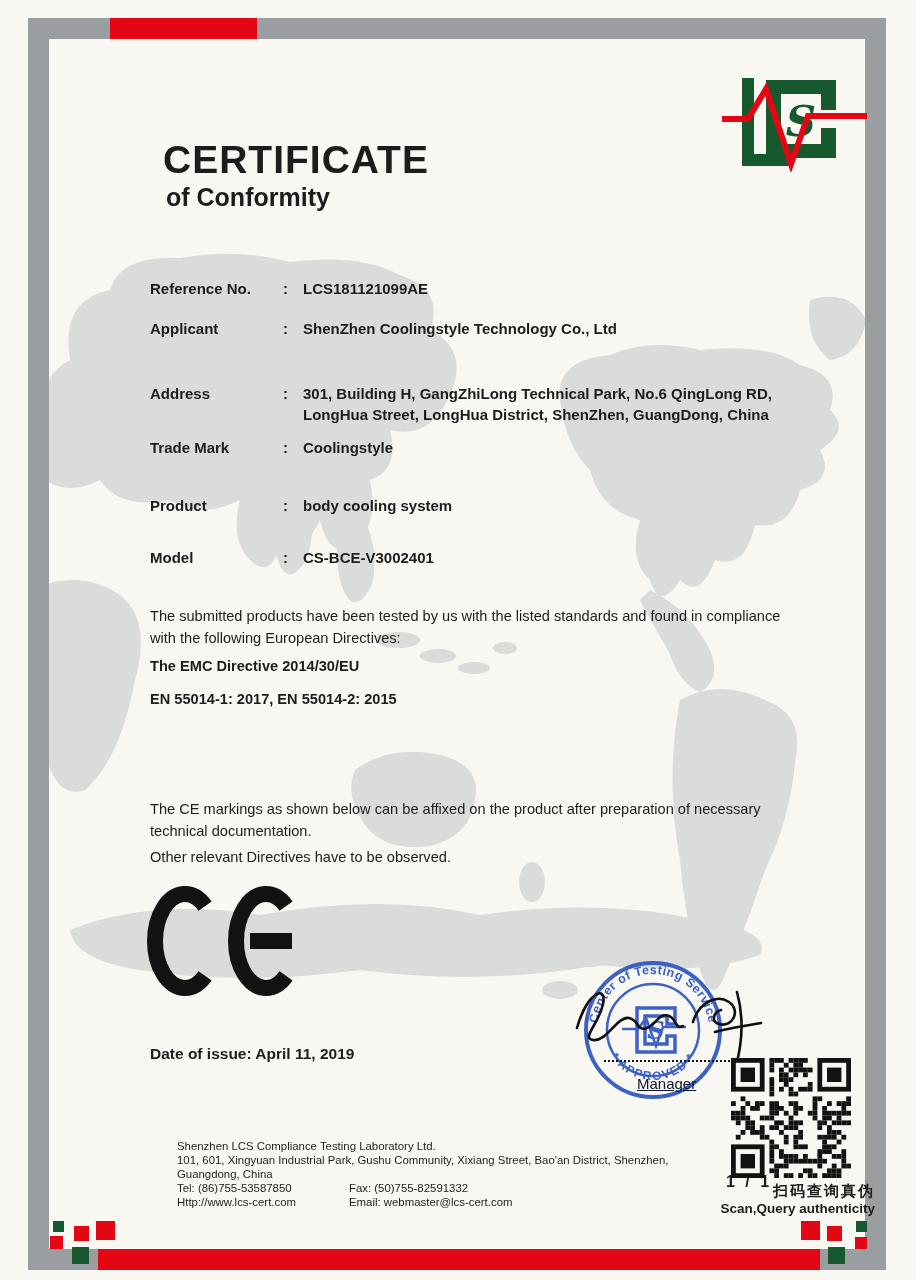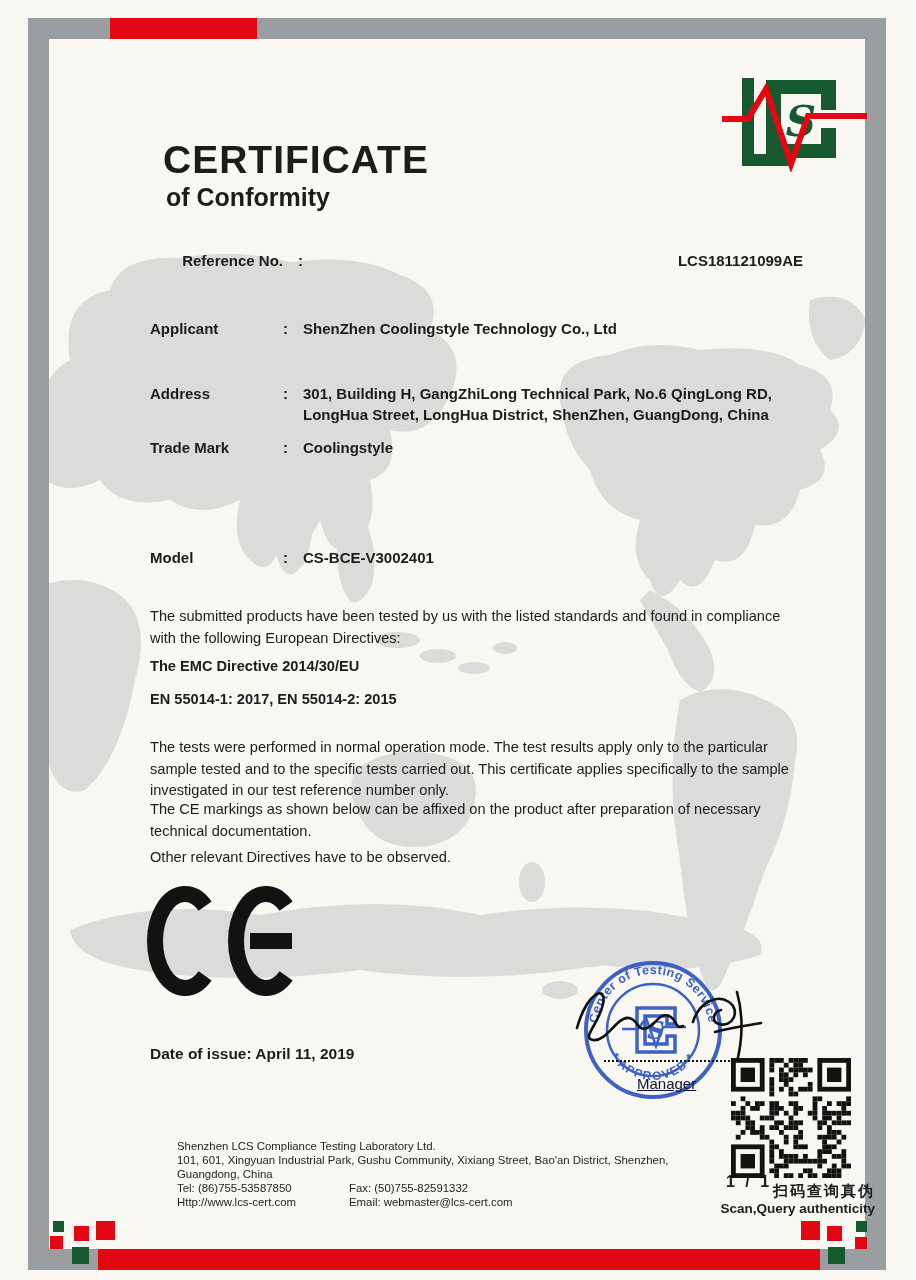--- a/index.html
+++ b/index.html
@@ -91,40 +91,42 @@
     <rect x="20" y="6" width="12" height="88" fill="var(--logo-green)"></rect>
     <rect x="20" y="82" width="48" height="12" fill="var(--logo-green)"></rect>
     <path d="M44,8 H114 V38 H99 V22 H59 V72 H99 V56 H114 V86 H44 Z" fill="var(--logo-green)"></path>
     <text x="79" y="64" text-anchor="middle" font-family="DejaVu Serif, serif" font-style="italic" font-weight="bold" font-size="42" fill="var(--logo-green)">S</text>
     <polyline points="0,47 26,47 44,17 69,92 86,44 145,44" fill="none" stroke="var(--accent-red)" stroke-width="6"></polyline>
   </svg>
 
   <div class="abs z title">CERTIFICATE</div>
   <div class="abs z subtitle">of Conformity</div>
 
-  <div class="abs z field-row" style="top:250px;text-align:right;">
+  <div class="abs z field-row" style="top:278px;">
     <span class="f-label">Reference No.</span><span class="f-colon">:</span><span class="f-value">LCS181121099AE</span>
   </div>
   <div class="abs z field-row" style="top:318px;">
     <span class="f-label">Applicant</span><span class="f-colon">:</span><span class="f-value">ShenZhen Coolingstyle Technology Co., Ltd</span>
   </div>
   <div class="abs z field-row" style="top:375px;margin-top:8px;">
     <span class="f-label">Address</span><span class="f-colon">:</span><span class="f-value">301, Building H, GangZhiLong Technical Park, No.6 QingLong RD, LongHua Street, LongHua District, ShenZhen, GuangDong, China</span>
   </div>
   <div class="abs z field-row" style="top:437px;">
     <span class="f-label">Trade Mark</span><span class="f-colon">:</span><span class="f-value">Coolingstyle</span>
+  </div>
+  <div class="abs z field-row" style="top:495px;">
+    <span class="f-label">Product</span><span class="f-colon">:</span><span class="f-value">body cooling system</span>
   </div>
   <div class="abs z field-row" style="top:547px;">
     <span class="f-label">Model</span><span class="f-colon">:</span><span class="f-value">CS-BCE-V3002401</span>
   </div>
 
   <div class="abs z para" style="top:606px;">The submitted products have been tested by us with the listed standards and found in compliance with the following European Directives:</div>
   <div class="abs z para bold" style="top:656px;">The EMC Directive 2014/30/EU</div>
   <div class="abs z para bold" style="top:689px;">EN 55014-1: 2017, EN 55014-2: 2015</div>
-  <div class="abs z para" style="top:737px;">The tests were performed in normal operation mode. The test results apply only to the particular sample tested and to the specific tests carried out. This certificate applies specifically to the sample investigated in our test reference number only.</div>
   <div class="abs z para" style="top:799px;">The CE markings as shown below can be affixed on the product after preparation of necessary technical documentation.</div>
   <div class="abs z para" style="top:847px;">Other relevant Directives have to be observed.</div>
 
   <svg class="abs z" style="left:146px;top:884px;" width="160" height="114" viewBox="0 0 160 114">
     <g fill="none" stroke="#121212" stroke-width="16">
       <path d="M 59.1,22.1 A 30,47 0 1 0 59.1,91.9"></path>
       <path d="M 140.1,22.1 A 30,47 0 1 0 140.1,91.9"></path>
       <path d="M 104,57 L 146,57"></path>
     </g>
   </svg>

